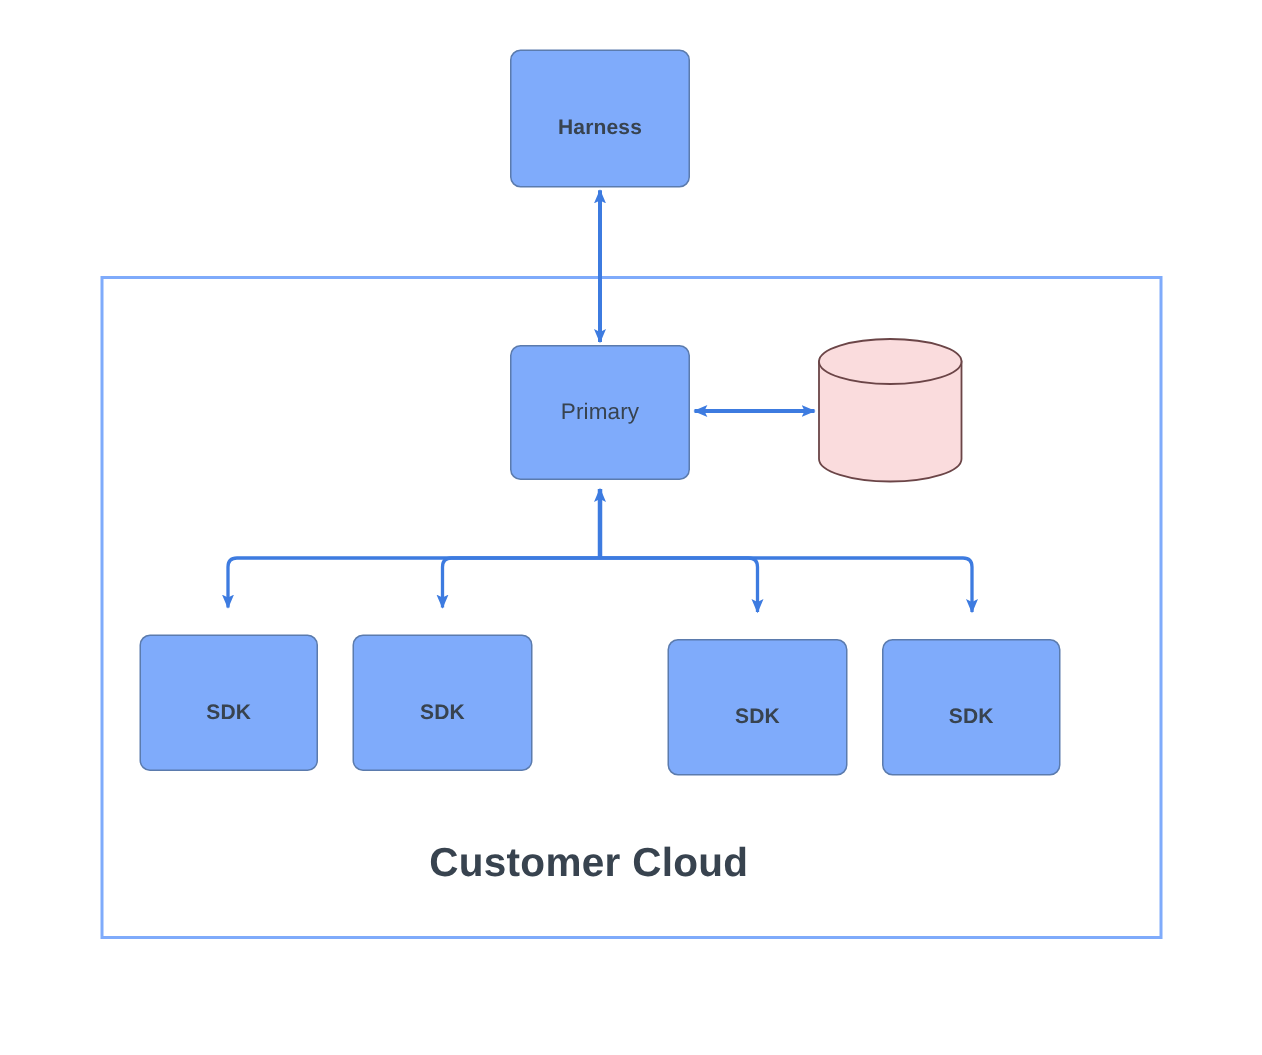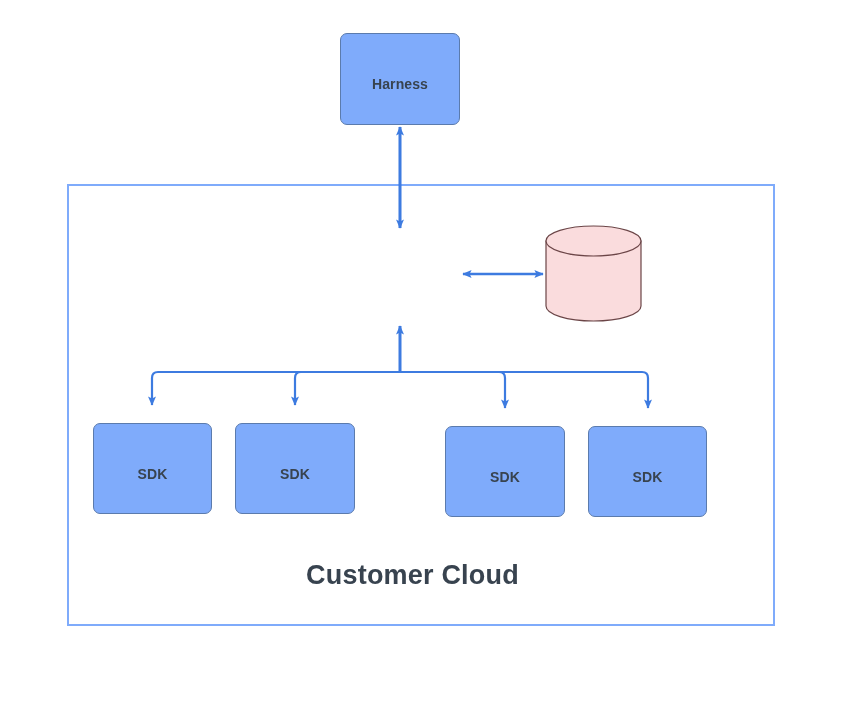--- a/index.html
+++ b/index.html
@@ -102,21 +102,20 @@
   #customer-cloud-title {
     position: absolute;
     left: 67px;
     top: 560px;
     width: 651px;
     text-align: center;
     font-size: 27px;
     font-weight: bold;
     color: #38434F;
     letter-spacing: 0.2px;
-    padding-left: 20px;
   }
 </style>
 </head>
 <body>
 
 <div id="diagram-canvas">
 
   <div id="customer-cloud-container"></div>
 
   <svg class="svg-layer" viewBox="0 0 841 703">
@@ -157,20 +156,23 @@
     <g>
       <path d="M546,241 L546,306 A47.5,15 0 0 0 641,306 L641,241 Z" fill="#FADCDD" stroke="#6B4547" stroke-width="1.2"></path>
       <ellipse cx="593.5" cy="241" rx="47.5" ry="15" fill="#FADCDD" stroke="#6B4547" stroke-width="1.2"></ellipse>
     </g>
   </svg>
 
   <div class="node-box" id="harness-node">
     <span class="node-label label-bold">Harness</span>
   </div>
 
+  <div class="node-box" id="primary-node">
+    <span class="node-label label-regular">Primary</span>
+  </div>
 
 
   <div class="node-box" id="sdk-node-1">
     <span class="node-label label-bold">SDK</span>
   </div>
   <div class="node-box" id="sdk-node-2">
     <span class="node-label label-bold">SDK</span>
   </div>
   <div class="node-box" id="sdk-node-3">
     <span class="node-label label-bold">SDK</span>

